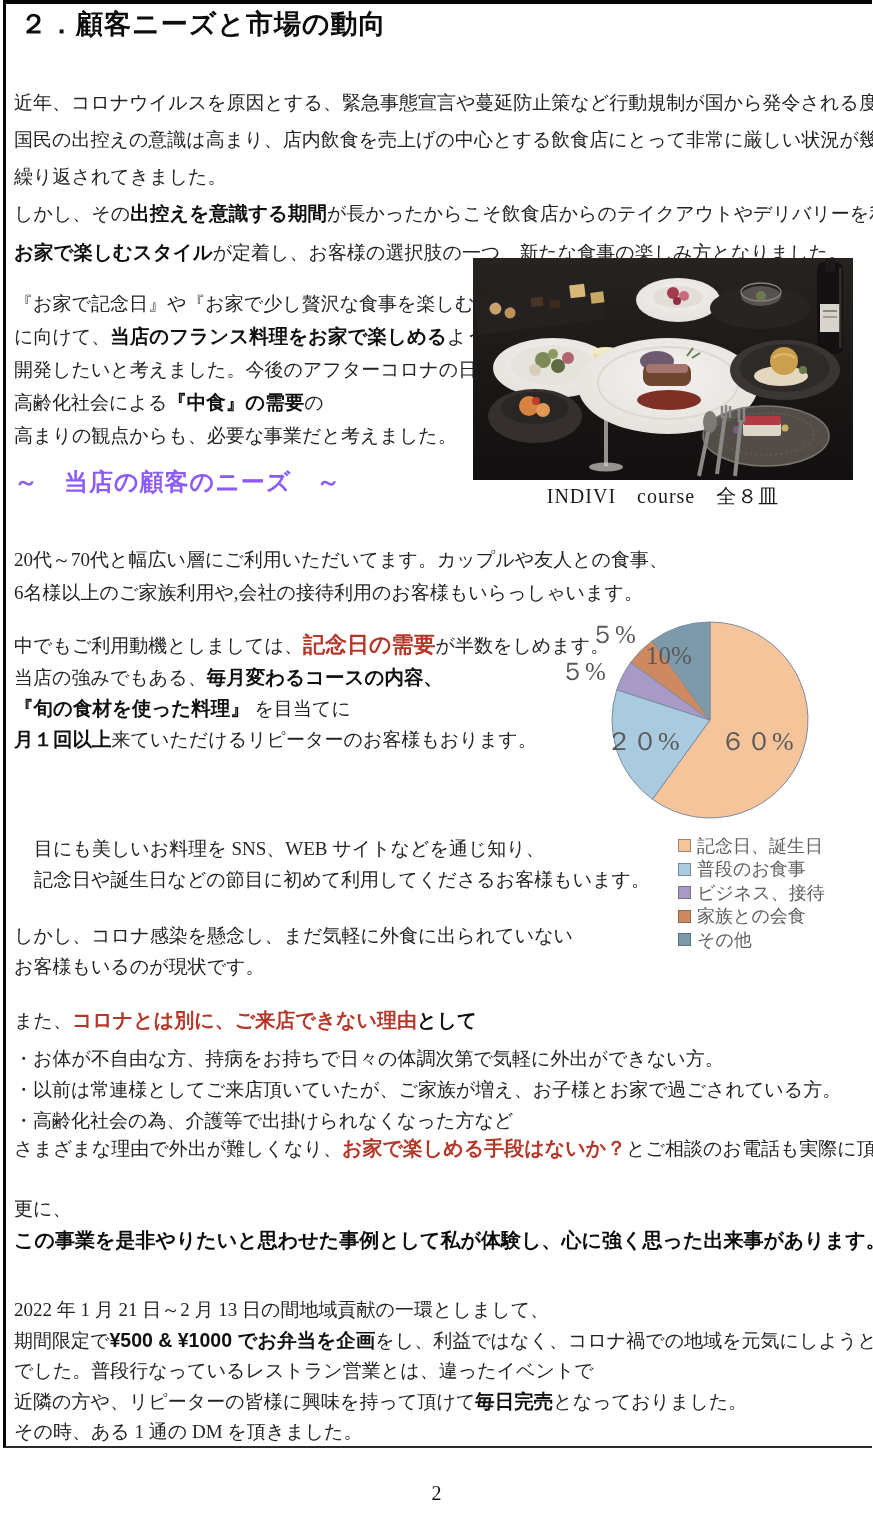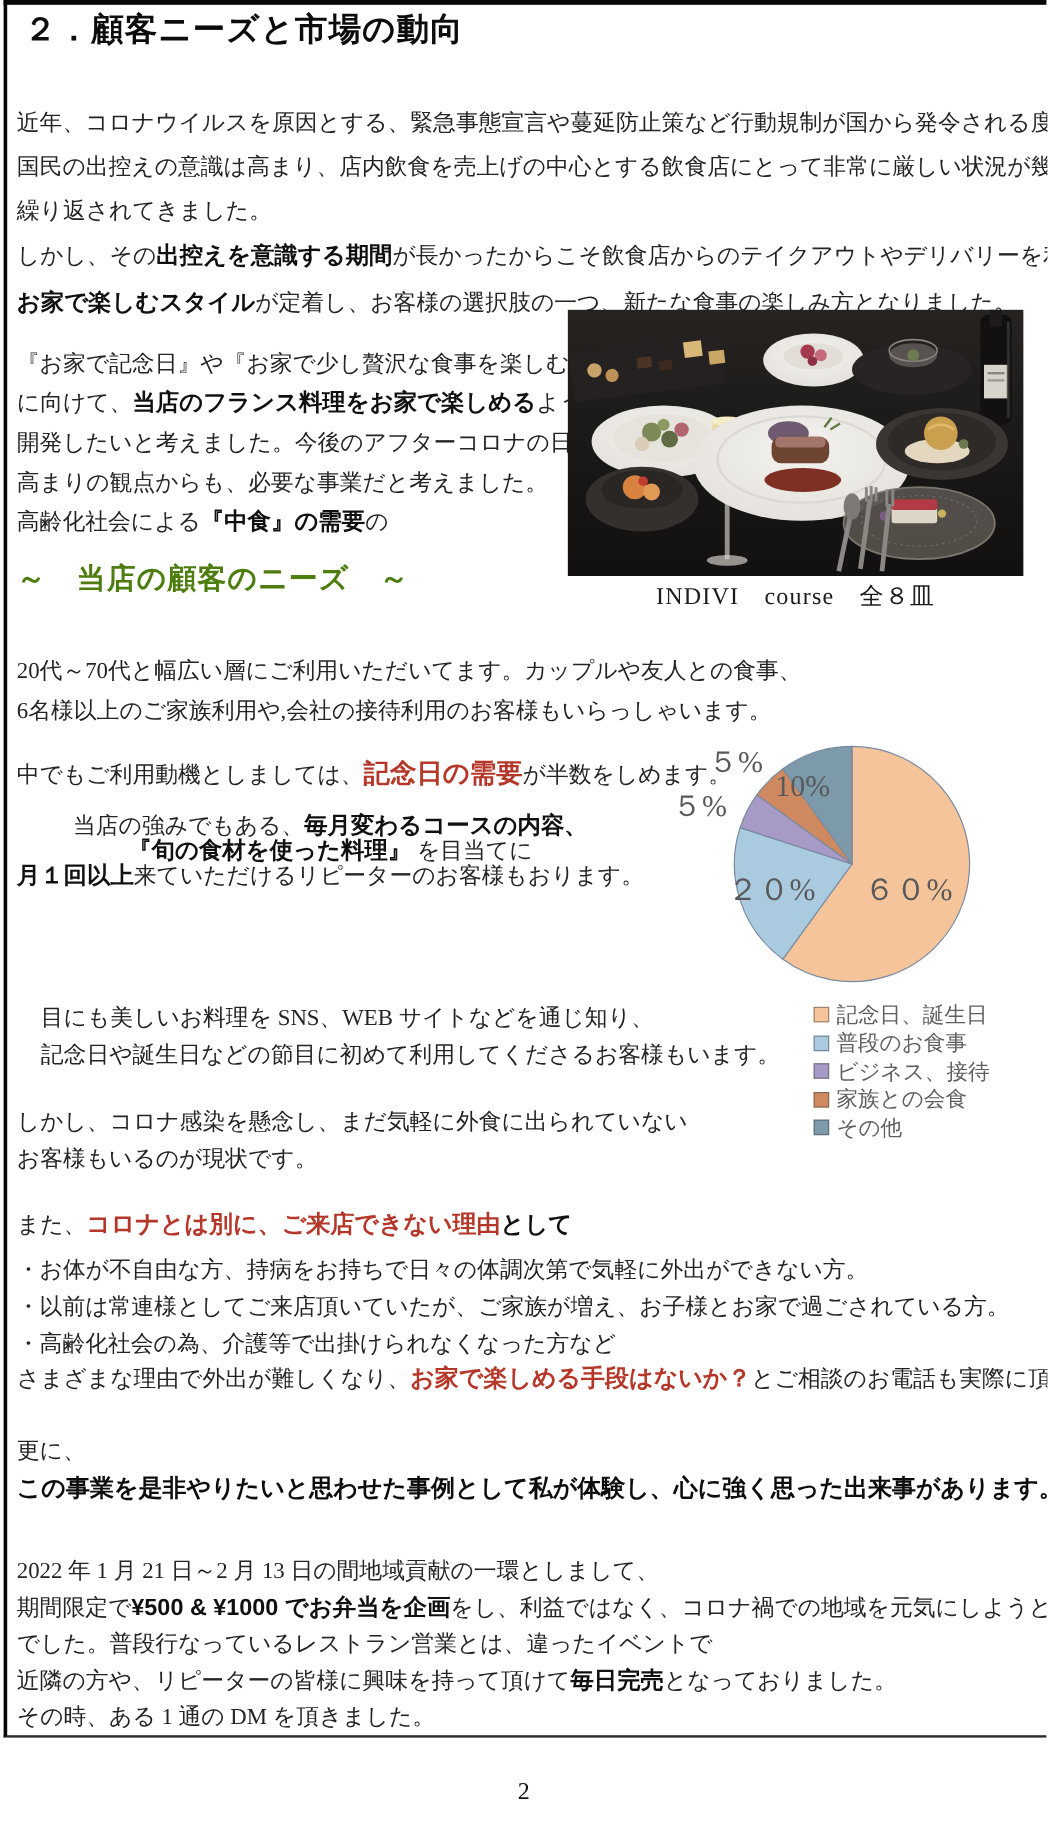--- a/index.html
+++ b/index.html
@@ -7,21 +7,21 @@
         font-family:"Liberation Serif","DejaVu Serif",serif;color:#222;}
   .frame{position:absolute;left:3px;top:0;width:869px;height:1448px;box-sizing:border-box;
          border-top:4px solid #060606;border-left:3px solid #060606;border-bottom:2px solid #2b2b2b;}
   .title{position:absolute;left:20px;top:6px;margin:0;
          font:bold 27px/1.4 "Liberation Sans","DejaVu Sans",sans-serif;color:#0c0c0c;letter-spacing:1px;}
   .para{position:absolute;left:14px;font-size:19px;color:#242424;}
   .ln{white-space:nowrap;}
   b.g{font-family:"Liberation Sans","DejaVu Sans",sans-serif;font-weight:bold;color:#101010;font-size:19.5px;}
   b.r{font-family:"Liberation Sans","DejaVu Sans",sans-serif;font-weight:bold;color:#b5372a;}
   .h2{position:absolute;left:14px;top:466px;margin:0;
-      font:bold 24px "Liberation Sans","DejaVu Sans",sans-serif;color:#4d7c0f;letter-spacing:1px;white-space:nowrap;}
+      font:bold 24px "Liberation Sans","DejaVu Sans",sans-serif;color:#8b5cf6;letter-spacing:1px;white-space:nowrap;}
   .photo{position:absolute;left:473px;top:258px;width:380px;height:222px;}
   .caption{position:absolute;left:473px;top:483px;width:380px;text-align:center;
            font-size:20px;color:#1b1b1b;letter-spacing:1px;white-space:nowrap;}
   .pie{position:absolute;left:600px;top:610px;width:220px;height:220px;}
   .pct{position:absolute;color:#595959;font-family:"Liberation Serif","DejaVu Serif",serif;white-space:nowrap;}
   .legend{position:absolute;left:646px;top:834px;}
   .lrow{display:flex;align-items:center;height:23.5px;
         font:18px "Liberation Sans","DejaVu Sans",sans-serif;color:#5f5f5f;white-space:nowrap;margin-left:32px;}
   .sw{width:13px;height:13px;margin-right:6px;border:1px solid rgba(70,70,70,.5);box-sizing:border-box;flex:0 0 auto;}
   .big{font-size:20px;}
@@ -51,24 +51,24 @@
       <b class="g">お家で楽しむスタイル</b><span>が定着し、お客様の選択肢の一つ、新たな食事の楽しみ方となりました。</span>
     </div>
   </div>
 
   <div class="para" style="top:287px;line-height:33px;">
     <div class="ln"><span>『お家で記念日』や『お家で少し贅沢な食事を楽しむ事』</span></div>
     <div class="ln">
       <span>に向けて、</span><b class="g">当店のフランス料理をお家で楽しめる</b><span>ように</span>
     </div>
     <div class="ln"><span>開発したいと考えました。今後のアフターコロナの日常や</span></div>
+    <div class="ln">
+      <span>高齢化社会による</span><b class="g">『中食』の需要</b><span>の</span>
+    </div>
     <div class="ln"><span>高まりの観点からも、必要な事業だと考えました。</span></div>
-    <div class="ln">
-      <span>高齢化社会による</span><b class="g">『中食』の需要</b><span>の</span>
-    </div>
   </div>
 
   <svg class="photo" viewBox="0 0 380 222">
     <defs>
       <linearGradient id="bgG" x1="0" y1="0" x2="0" y2="1">
         <stop offset="0" stop-color="#262321"></stop>
           <stop offset="0.5" stop-color="#1b1917"></stop>
           <stop offset="1" stop-color="#121010"></stop>
       </linearGradient>
       <radialGradient id="plateG" cx="0.5" cy="0.4" r="0.8">
@@ -185,21 +185,21 @@
     <div class="ln"><span>20代～70代と幅広い層にご利用いただいてます。カップルや友人との食事、</span></div>
     <div class="ln"><span>6名様以上のご家族利用や,会社の接待利用のお客様もいらっしゃいます。</span></div>
   </div>
 
   <div class="para" style="top:630px;">
     <div class="ln">
       <span>中でもご利用動機としましては、</span><b class="r" style="font-size:22px;">記念日の需要</b><span>が半数をしめます。</span>
     </div>
   </div>
 
-  <div class="para" style="top:678px;line-height:20px;text-align:center;">
+  <div class="para" style="top:662px;line-height:31px;">
     <div class="ln">
       <span>当店の強みでもある、</span><b class="g">毎月変わるコースの内容、</b>
     </div>
     <div class="ln">
       <b class="g">『旬の食材を使った料理』</b><span> を目当てに</span>
     </div>
     <div class="ln">
       <b class="g">月１回以上</b><span>来ていただけるリピーターのお客様もおります。</span>
     </div>
   </div>

